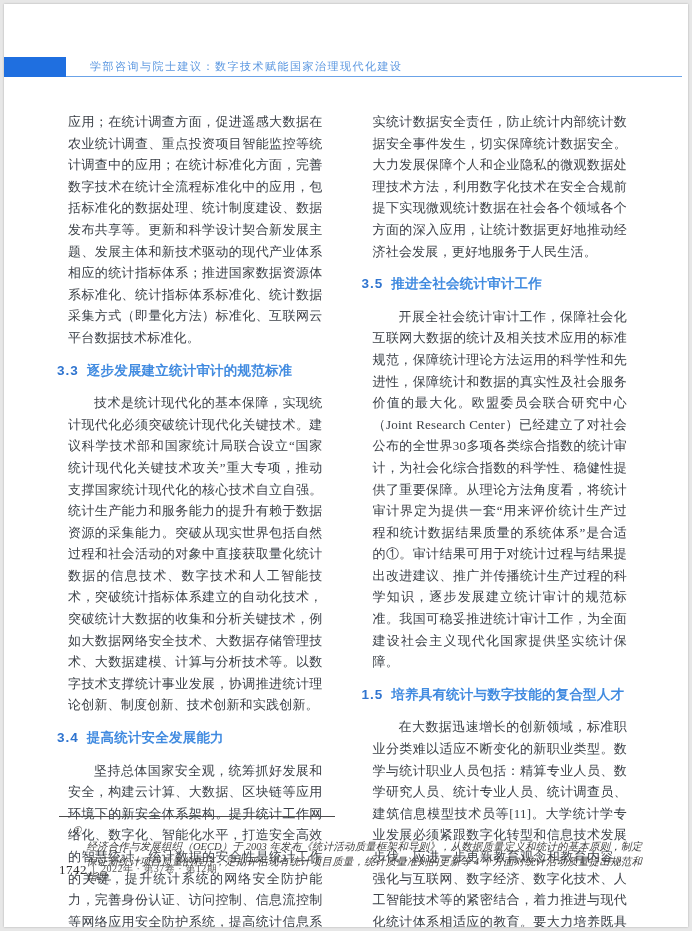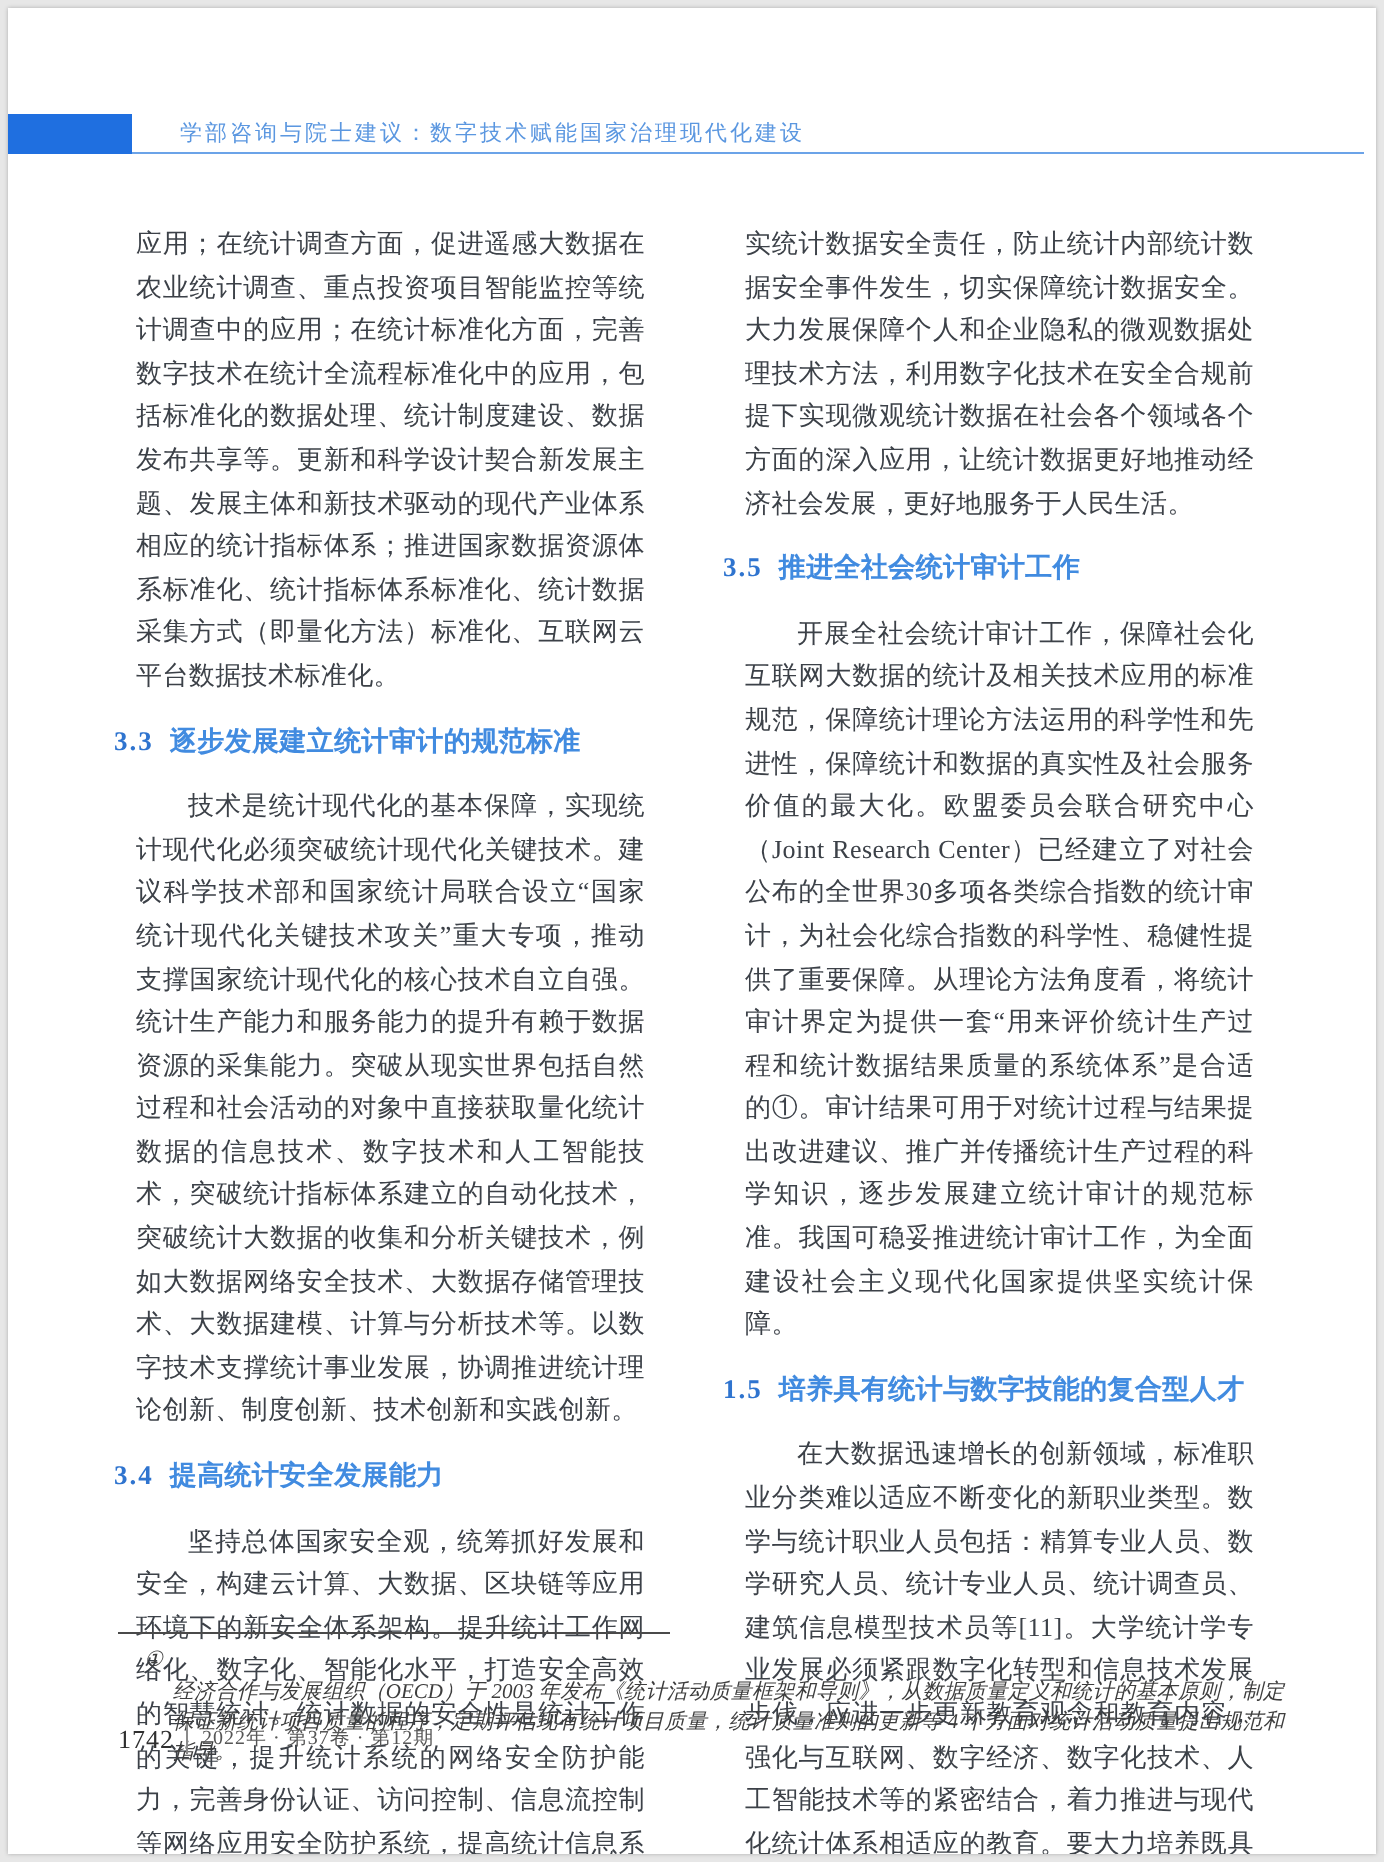--- a/index.html
+++ b/index.html
@@ -44,21 +44,21 @@
     flex: 1 1 0;
     font-size: 13px; line-height: 21.6px;
     color: #3c4148;
     text-align: justify;
     letter-spacing: 0.2px;
   }
   p.para { margin: 11px; }
   p.indent { text-indent: 2em; }
   h3.sec-heading {
     margin: 1px 0 1px 0;
-    font-family: Liberation Serif, serif;
+    font-family: Liberation Sans, sans-serif;
     font-size: 13.5px; font-weight: bold;
     line-height: 21.6px;
     color: #418be0;
     text-align: left;
   }
   .sec-num { color: #2f74cf; margin-right: 8px; letter-spacing: 1px; }
   
   .footnote-rule {
     position: absolute; left: 55px; top: 812px;
     width: 276px; height: 1px; background: #4a4a4a;

